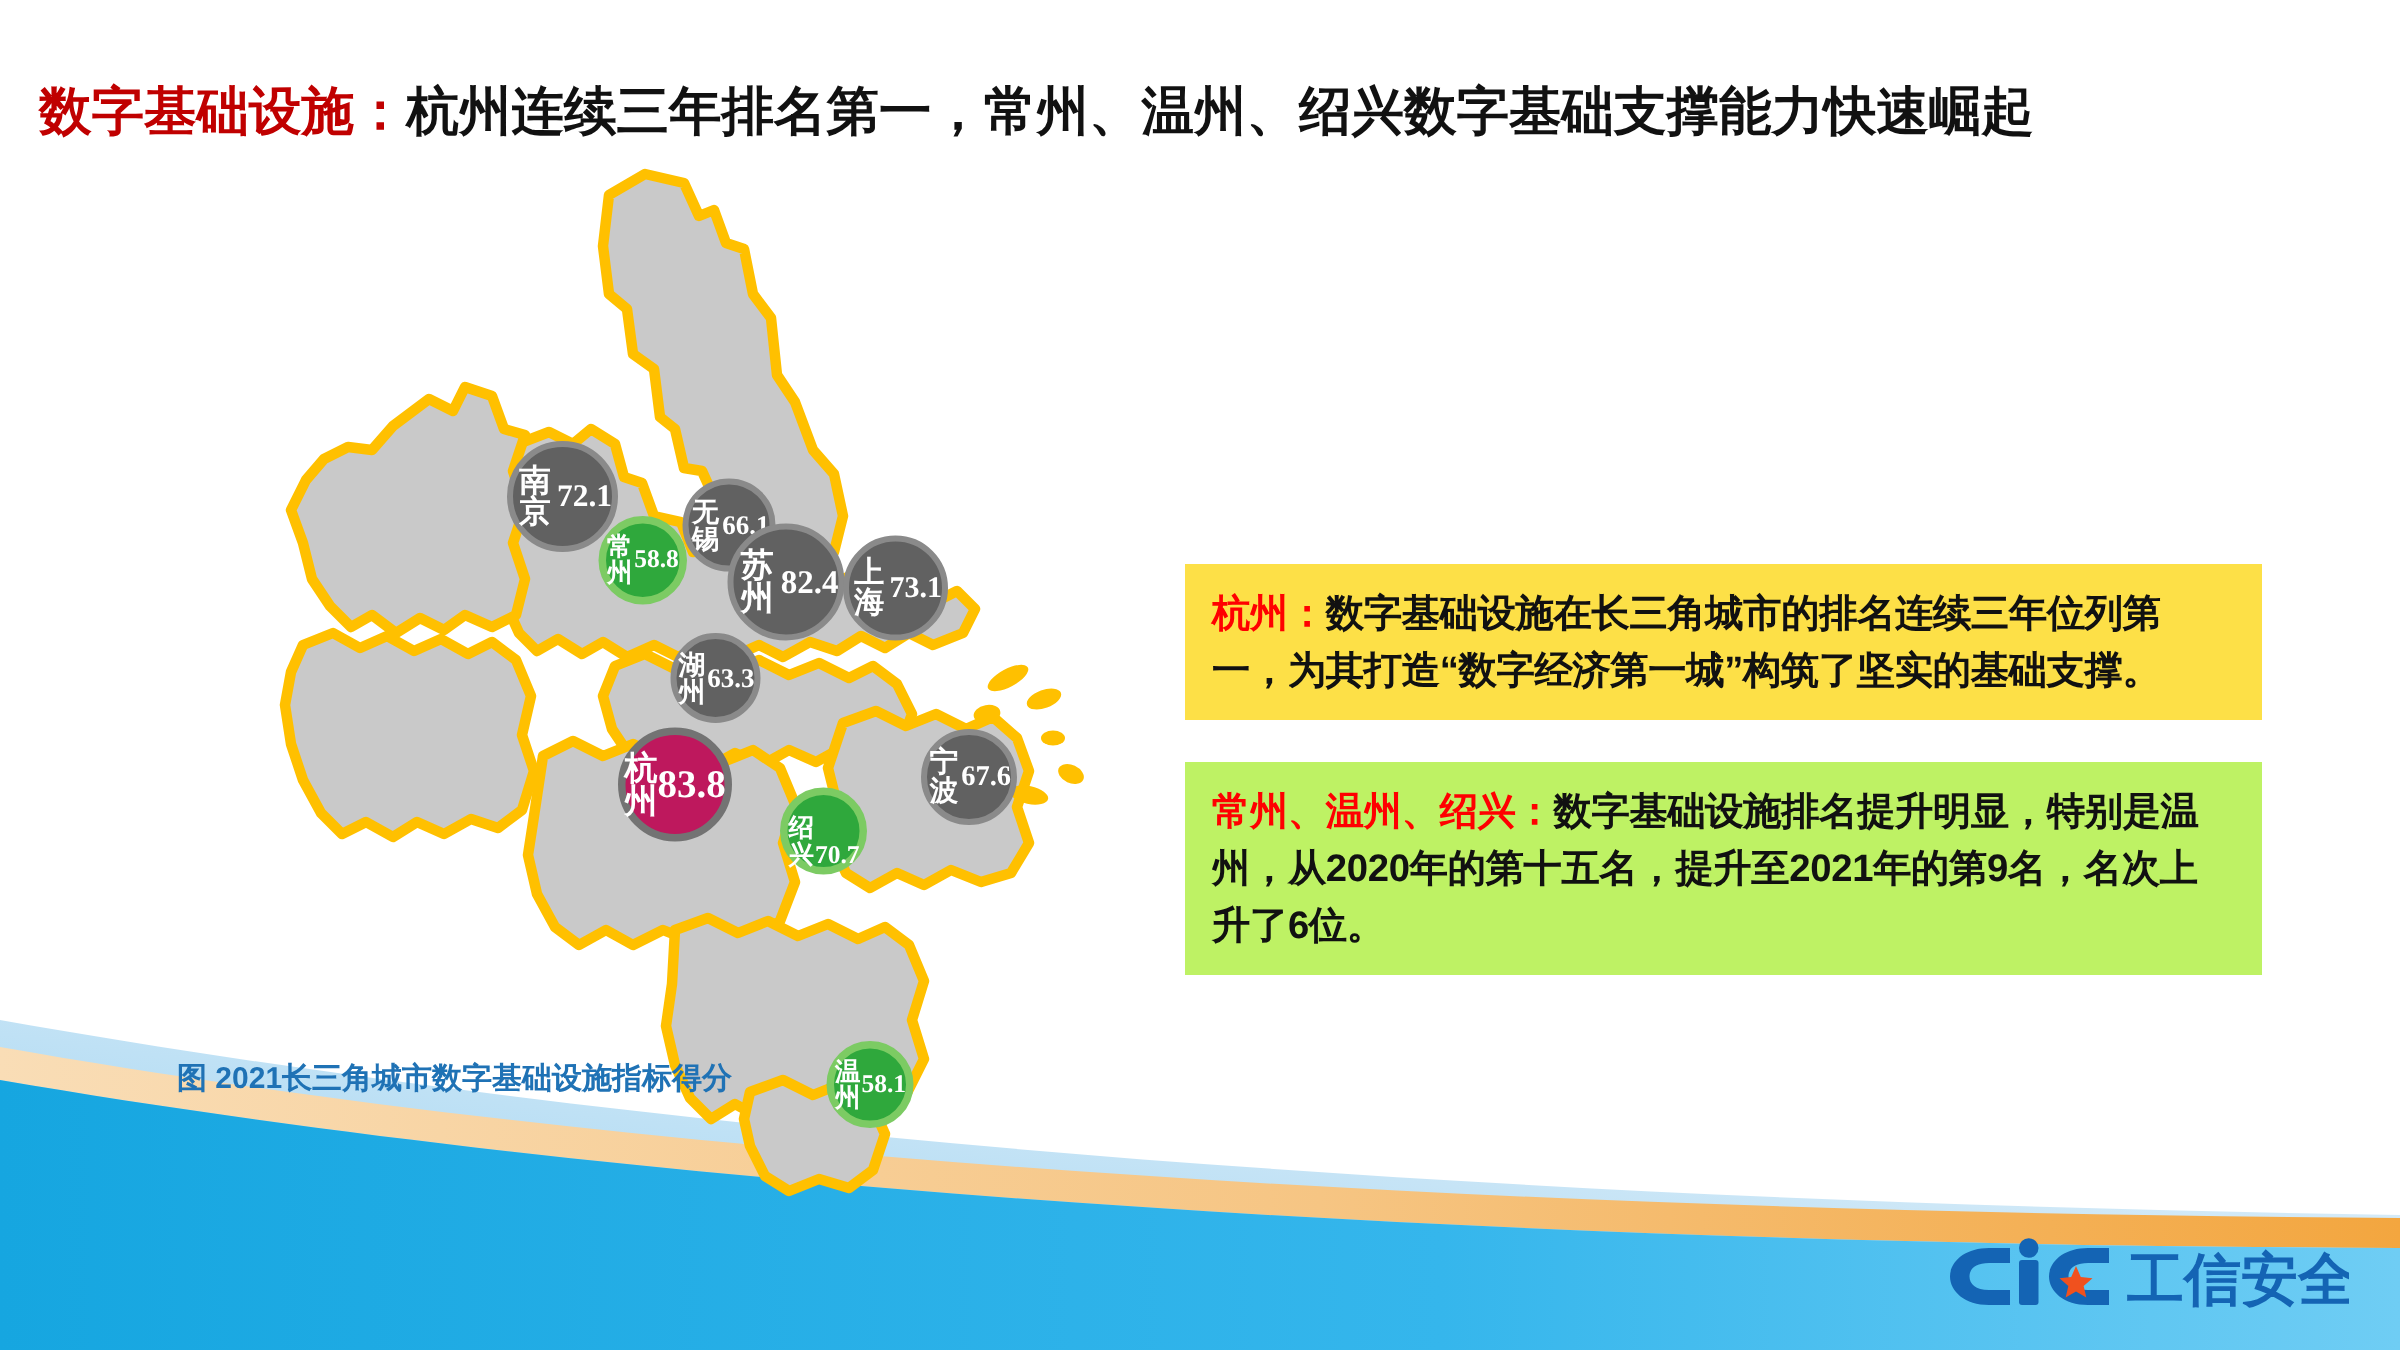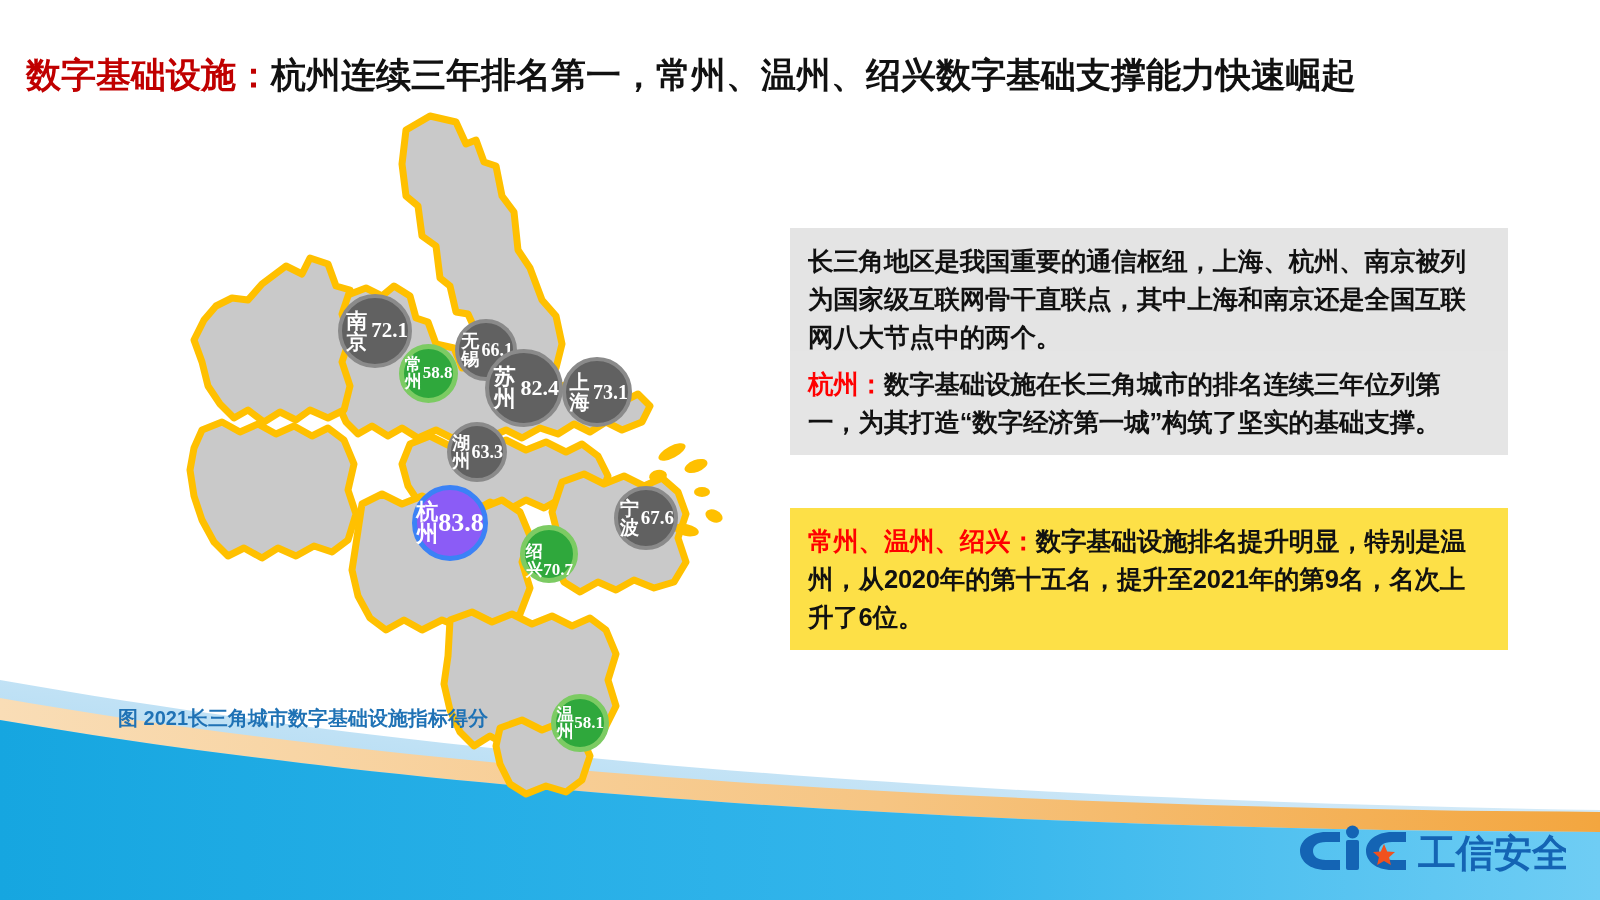--- a/index.html
+++ b/index.html
@@ -32,38 +32,38 @@
     position:absolute;border-radius:50%;
     display:flex;flex-direction:row;align-items:center;justify-content:center;
     color:#ffffff;text-align:center;box-sizing:border-box;
     font-family:"Liberation Serif","DejaVu Serif",serif;
   }
   .bubble .bname{font-weight:bold;font-family:"Liberation Sans","DejaVu Sans",sans-serif;line-height:1.02;}
   .bubble .bval{font-weight:bold;font-family:"Liberation Serif","DejaVu Serif",serif;line-height:1.02;}
 
   .b-gray{background:#616161;border:4px solid #8a8a8a;}
   .b-green{background:#2FA83C;border:5px solid #7CCB63;}
-  .b-orange{background:#8b5cf6;border:5px solid #3b82f6;}
+  .b-orange{background:#be185d;border:5px solid #737373;}
 
   
   #caption{
     position:absolute;left:118px;top:705px;
     color:#1F72B5;font-size:20px;font-weight:bold;white-space:nowrap;
   }
 
   
   .tbox{
     position:absolute;left:790px;width:718px;box-sizing:border-box;
     padding:14px 18px 14px 18px;
     font-size:25.5px;font-weight:bold;line-height:38px;color:#111111;
     letter-spacing:-0.2px;
   }
   #tbox1{top:228px;background:#E4E4E4;}
-  #tbox2{top:351px;background:#e5e5e5;}
-  #tbox3{top:508px;background:#fde047;}
+  #tbox2{top:376px;background:#fde047;}
+  #tbox3{top:508px;background:#bef264;}
   .tbox .hl{color:#FF0000;}
 
   
   #logo{position:absolute;left:1296px;top:824px;width:270px;height:52px;}
 </style>
 </head>
 <body>
 
 <div id="slide">
 
@@ -188,23 +188,20 @@
         </div>
         <div class="bubble b-green" style="width: 58px; height: 58px; left: 441px; top: 594px;">
           <span class="bname" style="font-size: 17px;">温州</span>
           <span class="bval" style="font-size: 17px;">58.1</span>
         </div>
       </div>
   </div>
 
   <div id="caption">图  2021长三角城市数字基础设施指标得分</div>
 
-  <div class="tbox" id="tbox1">
-    <span class="hl"></span><span>长三角地区是我国重要的通信枢纽，上海、杭州、南京被列为国家级互联网骨干直联点，其中上海和南京还是全国互联网八大节点中的两个。</span>
-  </div>
   <div class="tbox" id="tbox2">
     <span class="hl">杭州：</span><span>数字基础设施在长三角城市的排名连续三年位列第一，为其打造“数字经济第一城”构筑了坚实的基础支撑。</span>
   </div>
   <div class="tbox" id="tbox3">
     <span class="hl">常州、温州、绍兴：</span><span>数字基础设施排名提升明显，特别是温州，从2020年的第十五名，提升至2021年的第9名，名次上升了6位。</span>
   </div>
 
   <div id="logo">
     <svg viewBox="0 0 270 52" width="270" height="52">
       <g fill="#1464B4">

